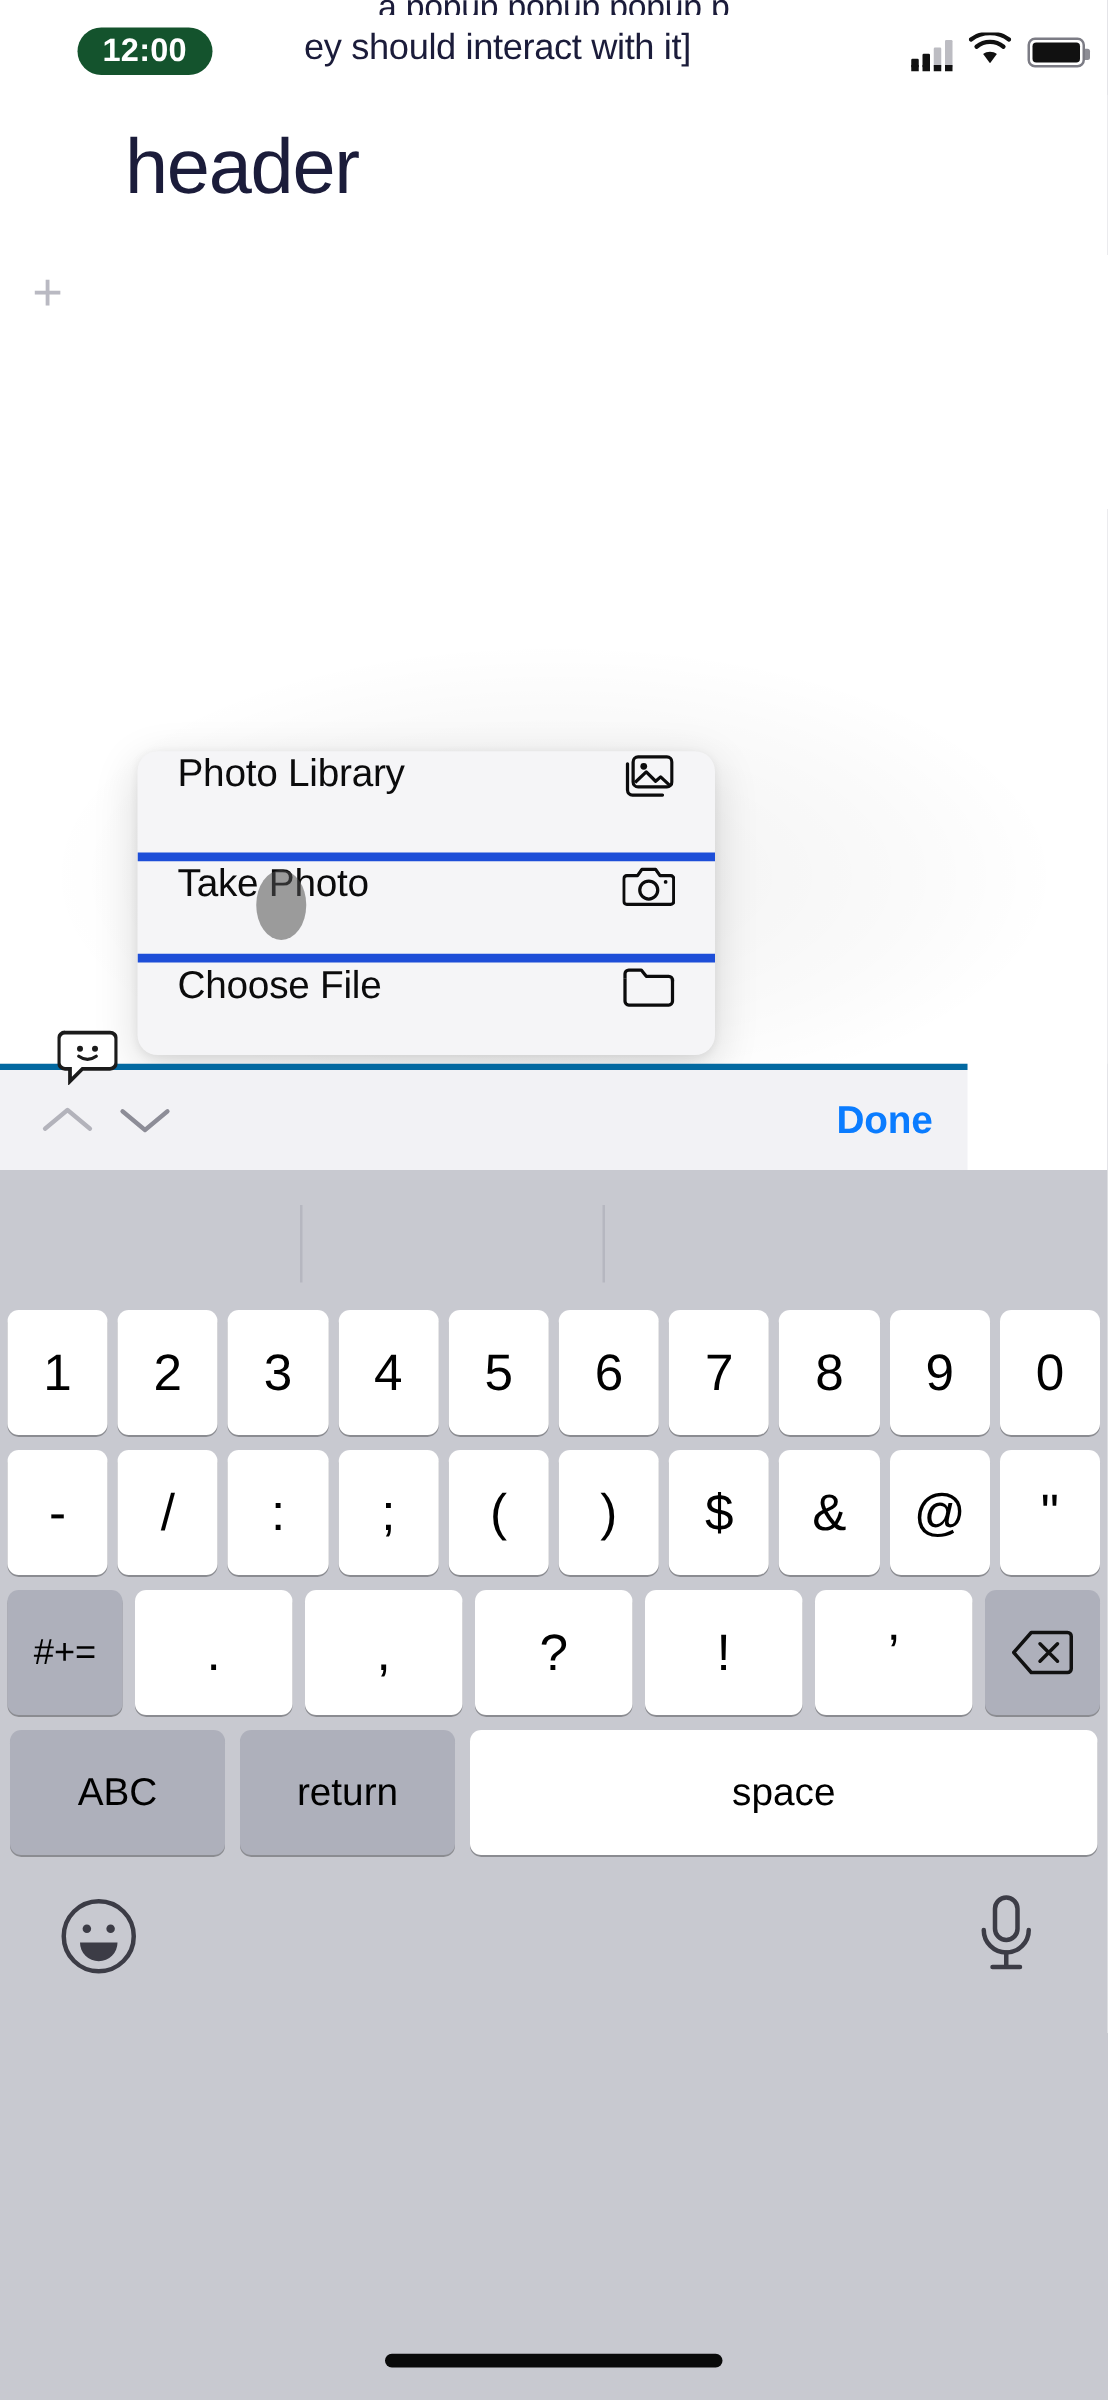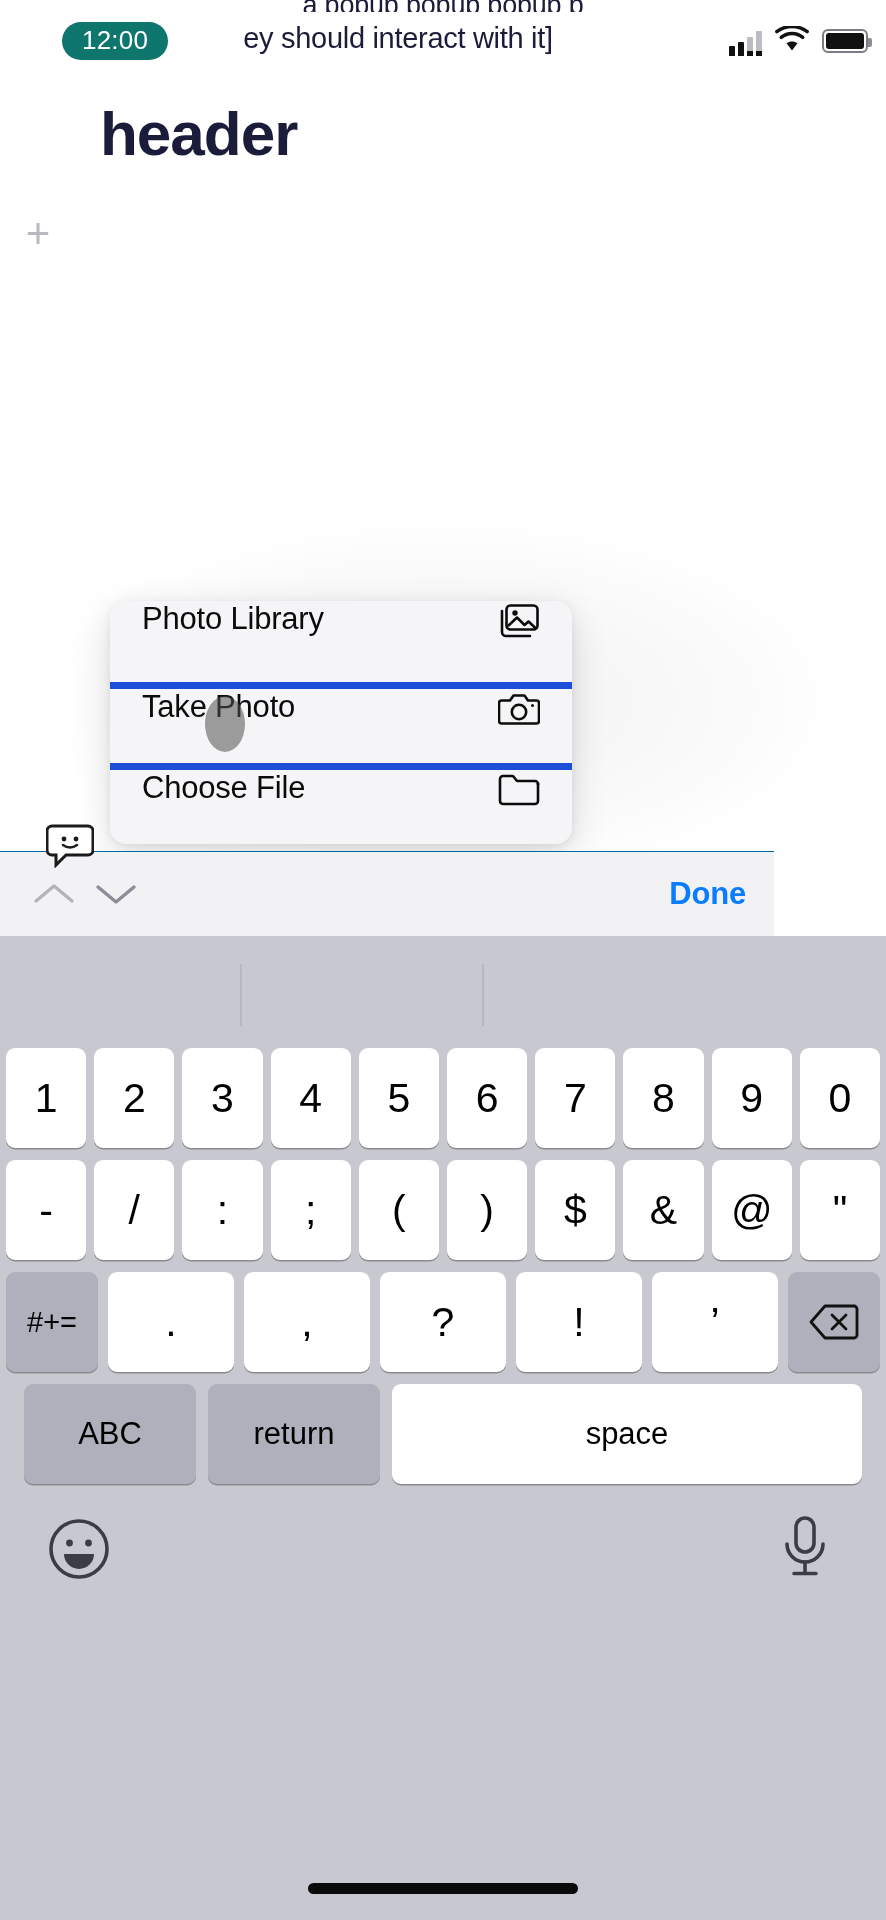--- a/index.html
+++ b/index.html
@@ -21,23 +21,23 @@
   
   .status-bar {
     position:absolute; top:0; left:0; width:886px; height:76px;
   }
   .status-text {
     position:absolute; left:0; top:22px; width:796px; text-align:center;
     font-size:29px; color:#1b1c3a; white-space:nowrap; letter-spacing:-0.3px;
   }
   .time-pill {
     position:absolute; left:62px; top:22px;
-    background:#0f766e; color:#ffffff;
+    background:#14532d; color:#ffffff;
     border-radius:24px; padding:5px 20px 7px 20px;
-    font-size:26px; font-weight:400; letter-spacing:0.2px;
+    font-size:26px; font-weight:700; letter-spacing:0.2px;
     line-height:1; z-index:5;
   }
   .status-icons {
     position:absolute; right:18px; top:26px; display:flex; align-items:center; gap:13px;
   }
   .cell-bars { display:flex; align-items:flex-end; gap:3px; height:24px; }
   .cell-bars i { display:block; width:6px; background:#111; border-radius:1px; }
   .cell-bars i:nth-child(1){ height:7px; }
   .cell-bars i:nth-child(2){ height:11px; }
   .cell-bars i:nth-child(3){ height:16px; background:#bcbcc2; }
@@ -52,21 +52,21 @@
   .battery::after{
     content:""; position:absolute; right:-6px; top:7px; width:4px; height:9px;
     background:#8d8d95; border-radius:0 2px 2px 0;
   }
   .battery i { display:block; width:100%; height:100%; background:#111; border-radius:3px; }
 
   
   .doc { position:absolute; top:76px; left:0; width:886px; height:775px; background:#fff; }
   .doc-title {
     position:absolute; left:100px; top:22px;
-    font-size:62px; color:#1b1c3a; letter-spacing:-1px; font-weight:700;
+    font-size:62px; color:#1b1c3a; letter-spacing:-1px; font-weight:400;
   }
   .block-row { position:absolute; left:0; top:140px; width:886px; height:50px; }
   .plus-icon {
     position:absolute; left:18px; top:0; width:40px; height:40px;
     color:#b9b9c2; font-size:42px; line-height:36px; text-align:center; font-weight:300;
   }
   .placeholder {
     position:absolute; left:99px; top:4px;
     font-size:31px; color:#9a9aa6; letter-spacing:-0.2px;
   }
@@ -102,21 +102,21 @@
   }
 
   
   .emoji-bubble {
     position:absolute; left:46px; top:824px; width:48px; height:44px; z-index:2;
   }
 
   
   .kb-toolbar {
     position:absolute; top:851px; left:0; width:774px; height:85px;
-    background:#f2f2f5; border-top:1px solid #0369a1;
+    background:#f2f2f5; border-top:5px solid #0369a1;
     display:flex; align-items:center;
   }
   .chev {
     width:62px; height:62px; display:flex; align-items:center; justify-content:center;
   }
   .chev:first-child { margin-left:23px; }
   .chev svg { display:block; }
   .done-btn {
     margin-left:auto; margin-right:28px; color:#0a7cff;
     font-size:31px; font-weight:600; letter-spacing:-0.2px;
@@ -140,21 +140,21 @@
   .key.dark.small { font-size:29px; }
   .key.wide-label { font-size:31px; }
 
   .row1 { top:112px; height:100px; padding:0 6px; gap:8px; }
   .row1 .key { flex:1; }
   .row2 { top:224px; height:100px; padding:0 6px; gap:8px; }
   .row2 .key { flex:1; }
   .row3 { top:336px; height:100px; padding:0 6px; gap:10px; }
   .row3 .key { flex:1; }
   .row3 .key.dark { flex:0 0 92px; }
-  .row4 { top:448px; height:100px; padding:0 24px; gap:12px; }
+  .row4 { top:448px; height:100px; padding:0 8px; gap:12px; }
   .row4 .key.abc { flex:0 0 172px; }
   .row4 .key.space { flex:1; }
   .row4 .key.ret { flex:0 0 172px; }
 
   .kb-bottom { position:absolute; top:568px; left:0; width:886px; height:130px; }
   .emoji-key { position:absolute; left:48px; top:14px; width:62px; height:62px; }
   .mic-key { position:absolute; right:52px; top:10px; width:58px; height:68px; }
 
   .home-indicator {
     position:absolute; left:50%; transform:translateX(-50%);

